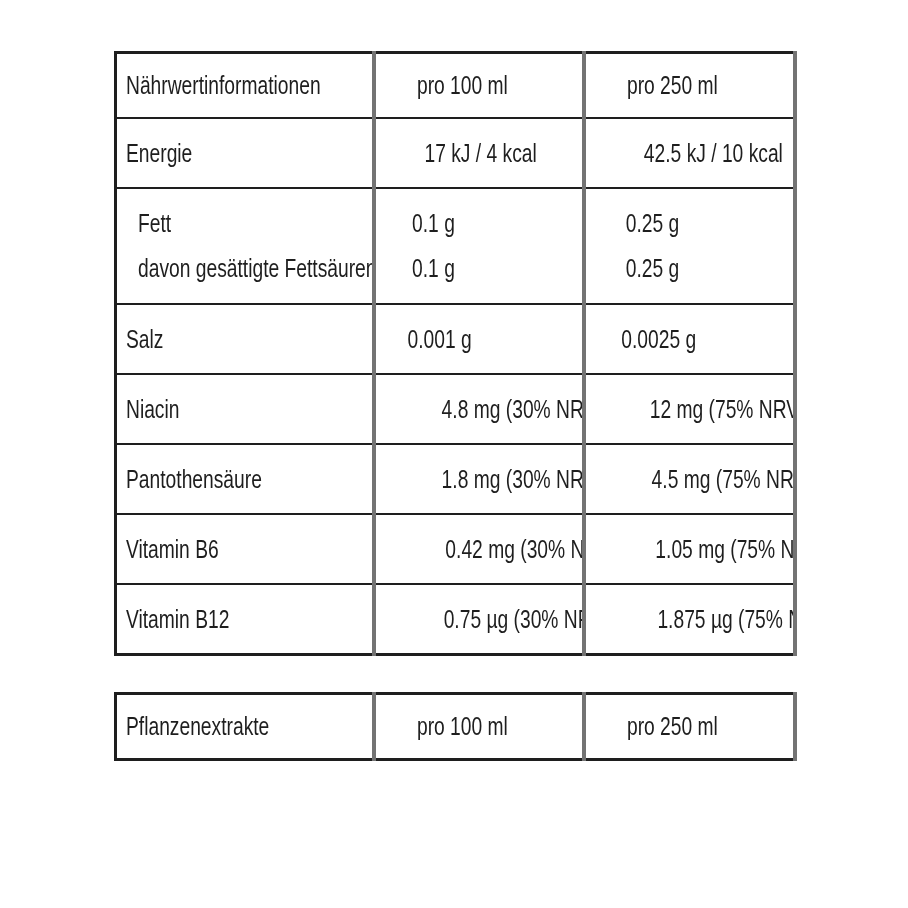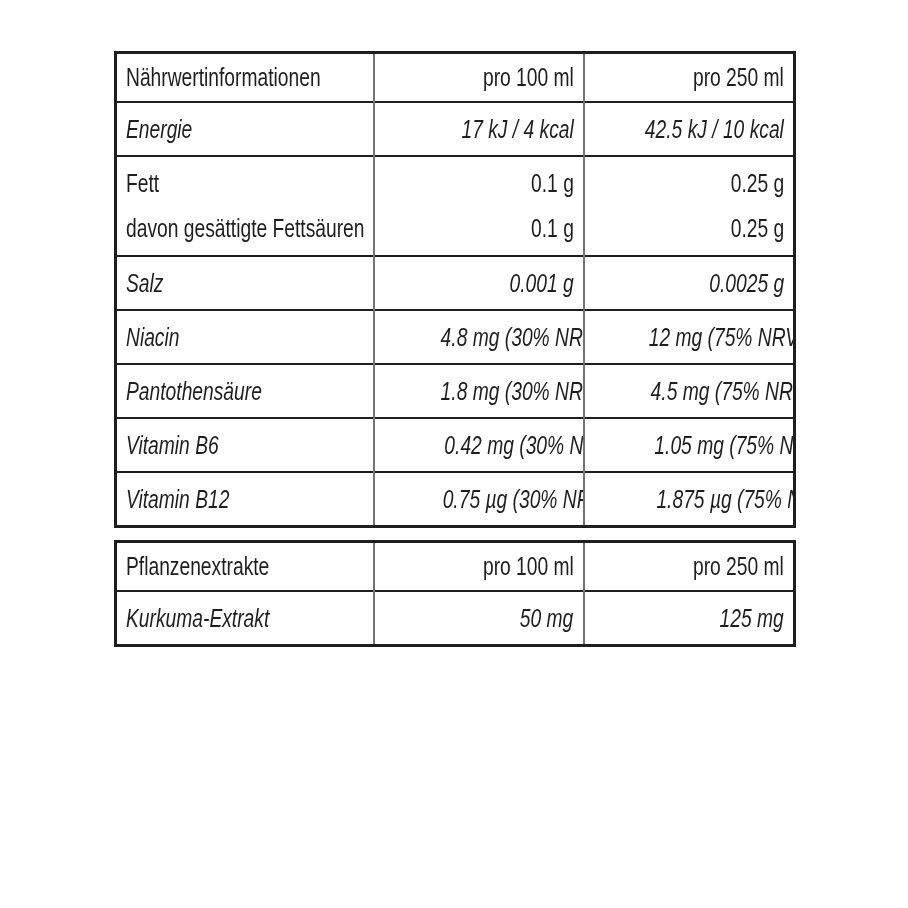--- a/index.html
+++ b/index.html
@@ -19,39 +19,39 @@
     width: 679px;
   }
   table.tbl {
     border-collapse: collapse;
     table-layout: fixed;
     width: 679px;
     border: 3px solid #1e1e1e;
     font-size: 26px;
     color: #1e1e1e;
   }
-  table.tbl2 { margin-top: 12px; }
+  table.tbl2 { margin-top: 36px; }
   col.c1 { width: 258px; }
   col.c2 { width: 210px; }
   col.c3 { width: 211px; }
   .tbl th, .tbl td {
     border-left: 2px solid #1e1e1e;
-    border-right: 2px solid #737373;
-    padding: 4px 9px;
+    border-right: 4px solid #737373;
+    padding: 12px 9px;
     font-weight: normal;
     vertical-align: middle;
     overflow: hidden;
     white-space: nowrap;
   }
   tr.rule > th, tr.rule > td { border-top: 2px solid #1e1e1e; }
   tr.hdr > th { height: 39px; }
-  tr.std > td { height: 44px; font-style: italic; }
-  .line { height: 45px; line-height: 45px; }
+  tr.std > td { height: 44px; }
+  .line { height: 45px; line-height: 45px; margin-left: 12px; }
   .lbl { text-align: left; }
-  .val { text-align: right; }
+  .val { text-align: left; }
   .cnd { display: inline-block; transform: scaleX(0.74); white-space: nowrap; }
   .cl { transform-origin: 0 50%; }
   .cr { transform-origin: 100% 50%; }
 </style>
 </head>
 <body>
 
 <div class="page">
   <div class="tables-wrap">
 
@@ -131,23 +131,18 @@
         </colgroup>
       <tbody>
         <tr class="hdr">
           <th class="lbl"><span class="cnd cl">Pflanzenextrakte</span></th>
           <th class="val"><span class="cnd cr">pro 100 ml</span></th>
           <th class="val"><span class="cnd cr">pro 250 ml</span></th>
         </tr>
 
 
 
-        <tr class="rule std">
-          <td class="lbl"><span class="cnd cl">Kurkuma-Extrakt</span></td>
-          <td class="val"><span class="cnd cr">50 mg</span></td>
-          <td class="val"><span class="cnd cr">125 mg</span></td>
-        </tr>
 
       </tbody>
     </table>
 
   </div>
 </div>
 
 </body></html>

